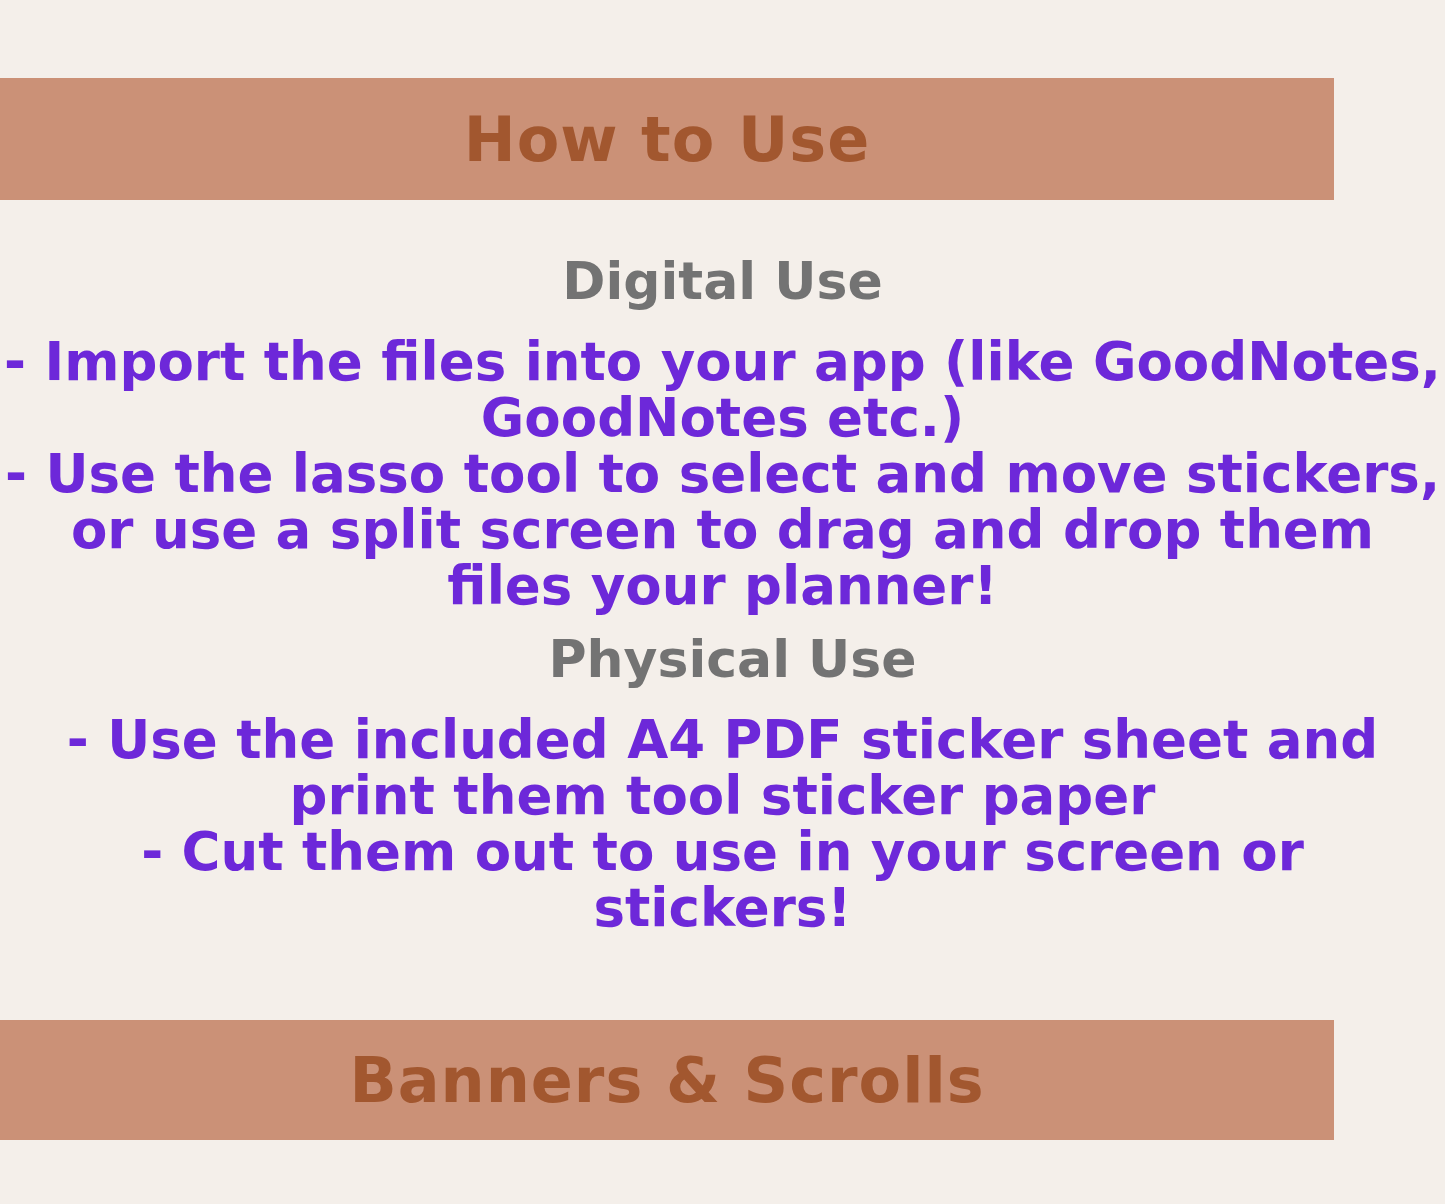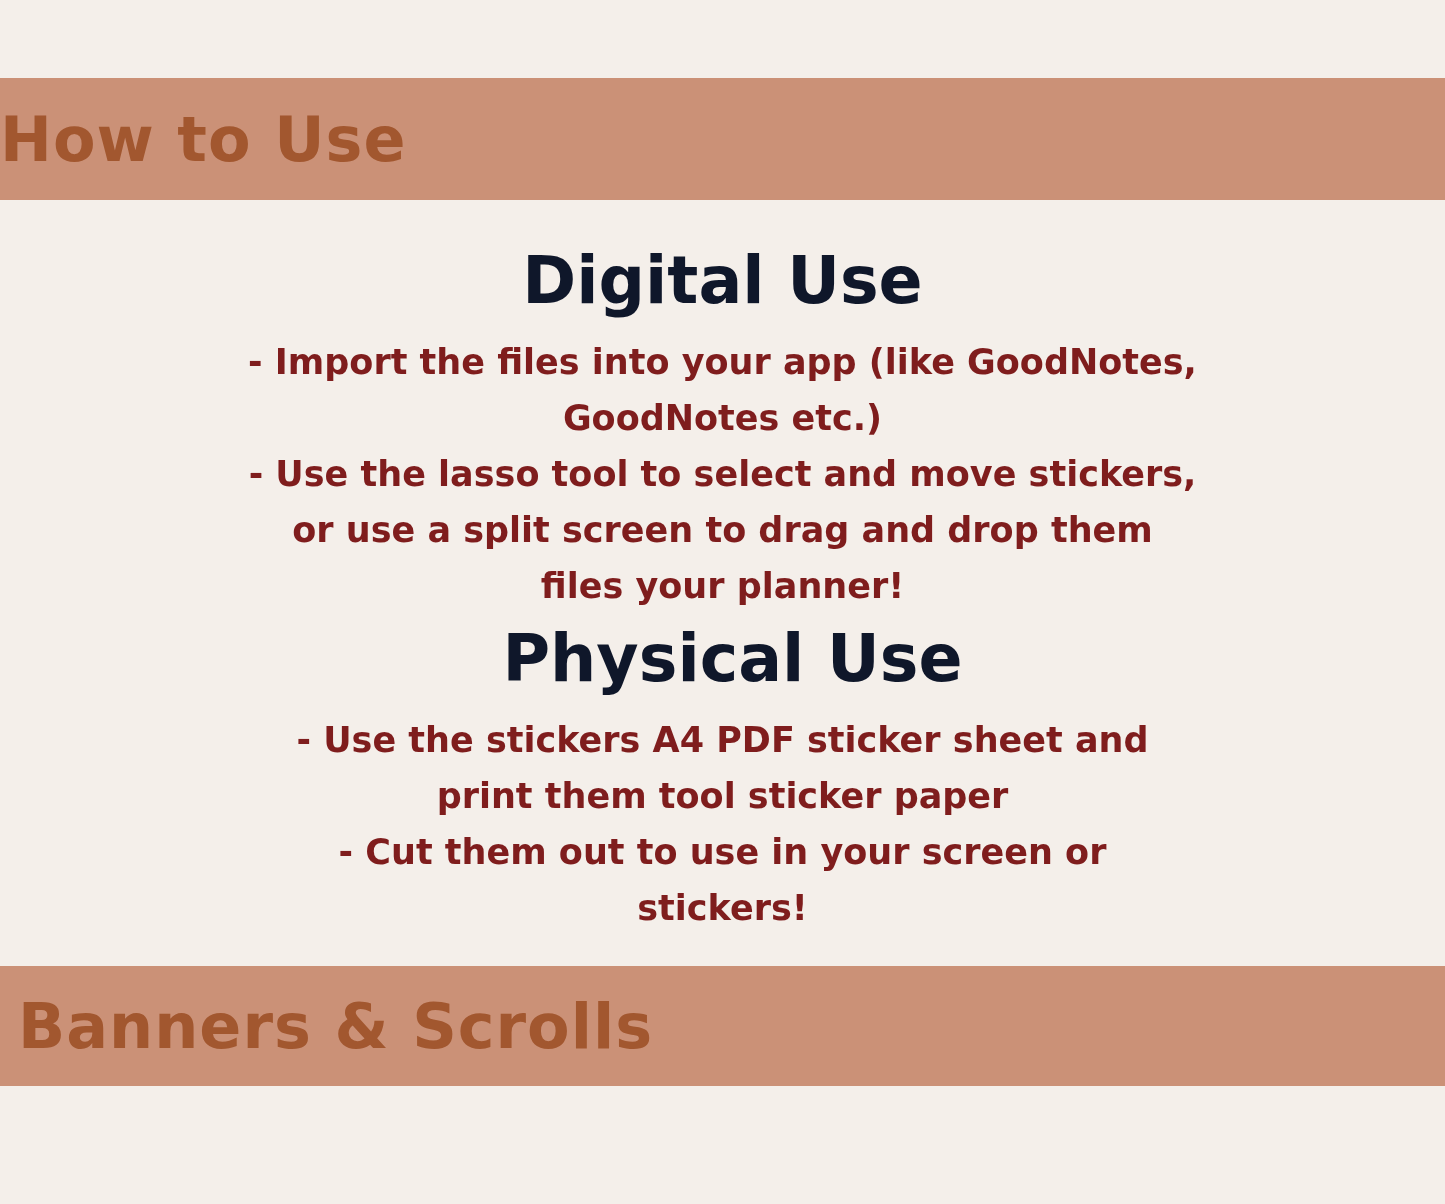--- a/index.html
+++ b/index.html
@@ -19,27 +19,28 @@
     position: absolute;
     left: 0;
     width: 1445px;
     background: #f4efea;
   }
   .strip.top { top: 0; height: 78px; }
   .strip.bottom { top: 1140px; height: 64px; }
   .banner {
     position: absolute;
     left: 0;
-    width: 1445px;
+    width: 1334px;
     background: #cb9177;
     display: flex;
     align-items: center;
+    justify-content: center;
   }
   .banner.top-banner { top: 78px; height: 122px; }
-  .banner.bottom-banner { top: 966px; height: 120px; padding-left: 18px; }
+  .banner.bottom-banner { top: 1020px; height: 120px; }
   .banner-title {
     margin: 0;
     font-size: 62px;
     font-weight: 700;
     color: #a2572f;
     letter-spacing: 1px;
     white-space: nowrap;
   }
   .content {
     position: absolute;
@@ -47,35 +48,35 @@
     left: 0;
     width: 1445px;
     height: 820px;
     box-sizing: border-box;
     padding-top: 52px;
     text-align: center;
     color: #b05f30;
   }
   .section-heading {
     margin: 0;
-    font-size: 65px;
+    font-size: 52px;
     line-height: 58px;
     font-weight: 700;
-    color: #0f172a;
+    color: #737373;
   }
   .section-heading.physical {
     margin-top: 16px;
     margin-left: 20px;
   }
   .section-body {
     margin: 24px 0 0 0;
-    font-size: 35px;
+    font-size: 53px;
     line-height: 56px;
     font-weight: 700;
-    color: #7f1d1d;
+    color: #6d28d9;
   }
   .line { display: block; white-space: nowrap; }
 </style>
 </head>
 <body>
 
 <div class="page">
 
   <div class="strip top"></div>
 
@@ -89,21 +90,21 @@
     <p class="section-body">
       <span class="line">- Import the files into your app (like GoodNotes,</span>
       <span class="line">GoodNotes etc.)</span>
       <span class="line">- Use the lasso tool to select and move stickers,</span>
       <span class="line">or use a split screen to drag and drop them</span>
       <span class="line">files your planner!</span>
     </p>
 
     <h2 class="section-heading physical">Physical Use</h2>
     <p class="section-body">
-      <span class="line">- Use the stickers A4 PDF sticker sheet and</span>
+      <span class="line">- Use the included A4 PDF sticker sheet and</span>
       <span class="line">print them tool sticker paper</span>
       <span class="line">- Cut them out to use in your screen or</span>
       <span class="line">stickers!</span>
     </p>
 
   </div>
 
   <div class="banner bottom-banner">
     <h1 class="banner-title">Banners &amp; Scrolls</h1>
   </div>

